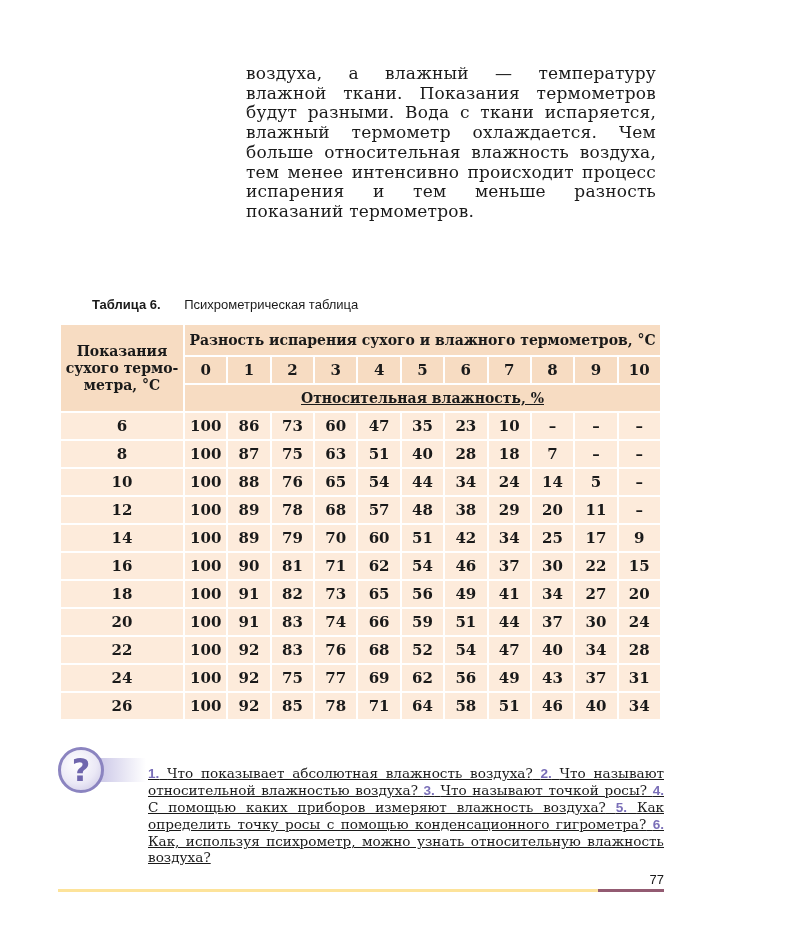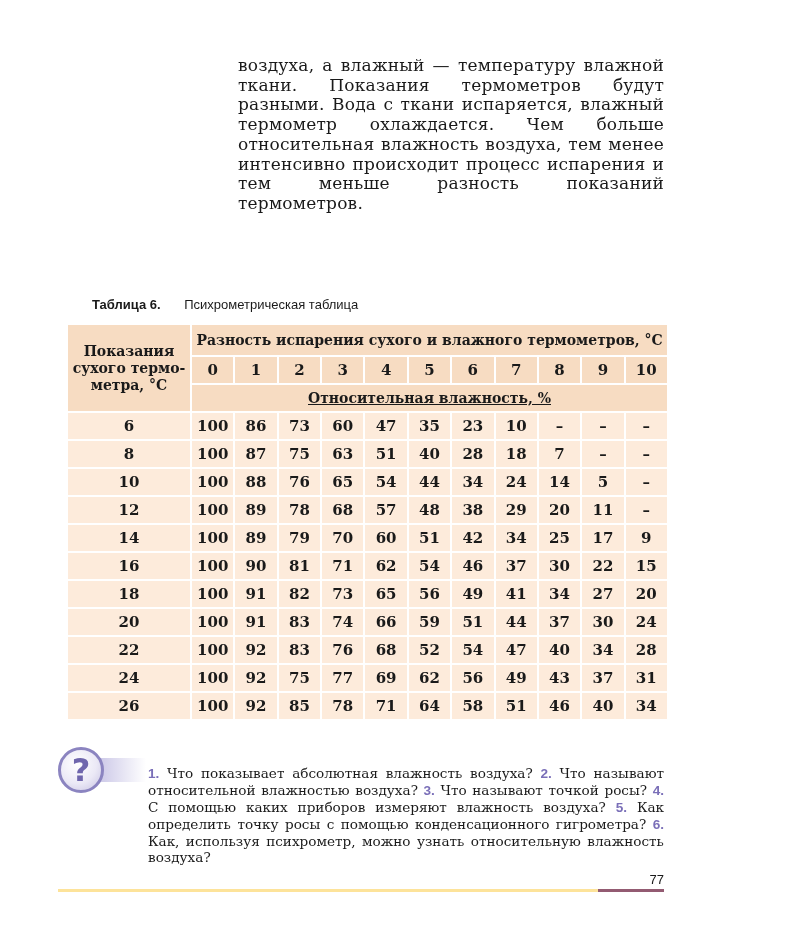--- a/index.html
+++ b/index.html
@@ -1,33 +1,33 @@
 <!DOCTYPE html>
 <html><head>
 <meta charset="utf-8">
 <style>
   html, body { margin: 0; padding: 0; }
   body { width: 794px; height: 950px; background: #ffffff; position: relative; overflow: hidden;
          font-family: "DejaVu Serif", "Liberation Serif", serif; color: #1a1a1a; }
   .body-text { position: absolute; left: 238px; top: 56px; width: 426px;
                font-size: 17px; line-height: 19.7px; text-align: justify; letter-spacing: 0.2px; }
-  .body-text p { margin: 0; }
+  .body-text p { margin: 8px; }
   .body-text p.indent { text-indent: 22px; }
   .caption { position: absolute; left: 60px; top: 297px; font-family: "Liberation Sans", sans-serif; font-size: 13px; }
   .caption .num { font-weight: bold; margin-right: 20px; margin-left: 32px; }
   table.psy { position: absolute; left: 59px; top: 323px; width: 603px; border-collapse: collapse; table-layout: fixed;
-              font-family: "DejaVu Serif", "Liberation Serif", serif; margin-left: 7px; }
+              font-family: "DejaVu Serif", "Liberation Serif", serif; }
   table.psy td, table.psy th { border: 2px solid #ffffff; text-align: center; padding: 0; }
   table.psy th { background: #f7dcc2; font-weight: bold; font-size: 14px; }
   table.psy td { background: #fdebdb; font-weight: bold; font-size: 15px; height: 26px; }
   table.psy th.corner { font-size: 14px; line-height: 17px; }
   table.psy tr.h1 th { height: 30px; }
   table.psy tr.h2 th { height: 26px; font-size: 15px; }
   table.psy tr.h3 th { height: 26px; text-decoration: underline; }
-  .questions { position: absolute; left: 148px; top: 765px; width: 516px; font-size: 13.6px; line-height: 16px; text-align: justify; }
+  .questions { position: absolute; left: 148px; top: 765px; width: 516px; font-size: 13.6px; line-height: 16px; text-align: justify; text-decoration: underline; }
   .questions .qnum { color: #7a6fb8; font-weight: bold; font-family: "Liberation Sans", sans-serif; }
   .qicon { position: absolute; left: 58px; top: 747px; width: 46px; height: 46px; border-radius: 50%;
            background: radial-gradient(circle at 40% 35%, #ffffff 0%, #ebe9f6 55%, #c7c2e2 100%);
            border: 3px solid #8b84c0; box-sizing: border-box; }
   .qicon span { position: absolute; left: 0; right: 0; top: 1px; text-align: center; font-family: "DejaVu Sans", sans-serif;
                 font-weight: bold; font-size: 32px; color: #6f66ad; }
   .qband { position: absolute; left: 96px; top: 758px; width: 50px; height: 24px;
            background: linear-gradient(to right, #c9c5e6, rgba(255,255,255,0)); }
   .footer-line { position: absolute; left: 58px; top: 889px; width: 540px; height: 3px; background: #fde39a; }
   .footer-accent { position: absolute; left: 598px; top: 889px; width: 66px; height: 3px; background: #935b72; }

